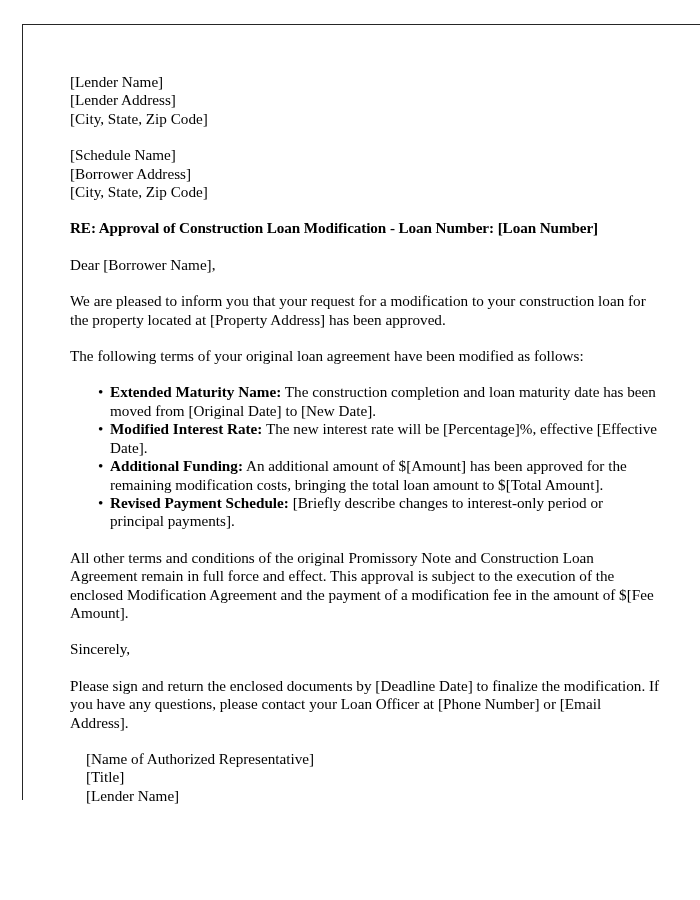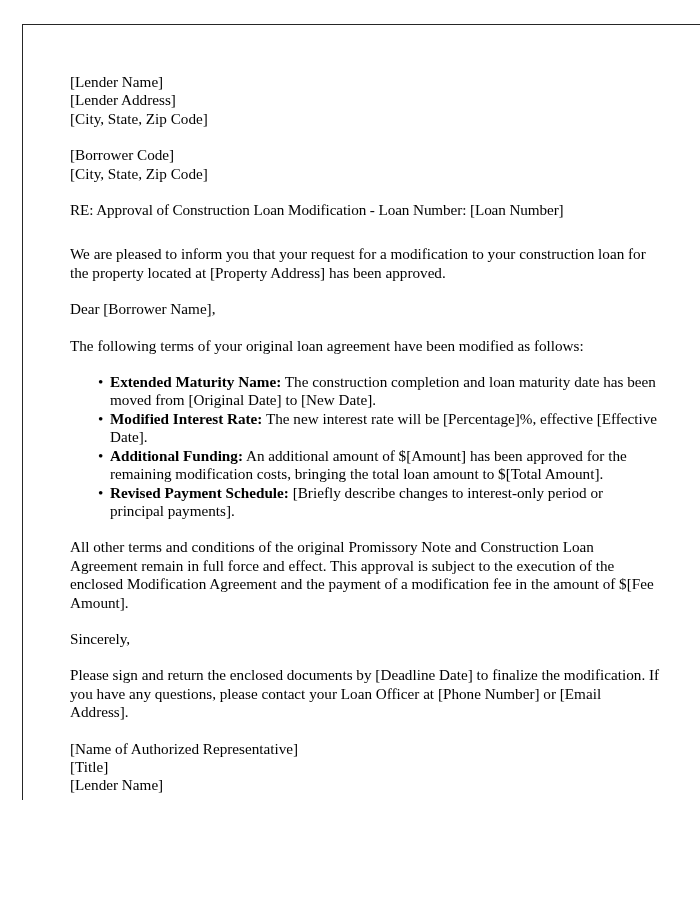--- a/index.html
+++ b/index.html
@@ -40,22 +40,22 @@
 
   .addr-block {
     margin: 0 0 18px 0;
   }
   .addr-line {
     display: block;
     white-space: nowrap;
   }
 
   .re-line {
-    font-weight: normal;
-    margin: 0 0 26px 0;
+    font-weight: bold;
+    margin: 0 0 18px 0;
     letter-spacing: -0.1px;
   }
 
   .para {
     margin: 0 0 18px 0;
   }
 
   ul.terms {
     list-style: none;
     margin: 0 0 18px 0;
@@ -71,50 +71,51 @@
     left: 28px;
     top: 0;
     line-height: 18.4px;
     font-size: 15.2px;
   }
   ul.terms > li .term-label {
     font-weight: bold;
   }
 
   .sig-block {
-    margin: 0;
+    margin: 16px;
   }
   .sig-line {
     display: block;
     white-space: nowrap;
   }
 </style>
 </head>
 <body>
 
 <div id="page-frame">
   <div id="letter">
 
     <div class="addr-block">
       <span class="addr-line">[Lender Name]</span>
       <span class="addr-line">[Lender Address]</span>
       <span class="addr-line">[City, State, Zip Code]</span>
     </div>
 
 
     <div class="addr-block">
-      <span class="addr-line">[Borrower Code]</span>
+      <span class="addr-line">[Schedule Name]</span>
+      <span class="addr-line">[Borrower Address]</span>
       <span class="addr-line">[City, State, Zip Code]</span>
     </div>
 
     <div class="re-line">RE: Approval of Construction Loan Modification - Loan Number: [Loan Number]</div>
 
+    <div class="para">Dear [Borrower Name],</div>
+
     <div class="para">We are pleased to inform you that your request for a modification to your construction loan for the property located at [Property Address] has been approved.</div>
-
-    <div class="para">Dear [Borrower Name],</div>
 
     <div class="para">The following terms of your original loan agreement have been modified as follows:</div>
 
     <ul class="terms">
       <li>
         <span class="bullet-dot">•</span>
         <span class="term-label">Extended Maturity Name:</span>
         <span>The construction completion and loan maturity date has been moved from [Original Date] to [New Date].</span>
       </li>
       <li>

